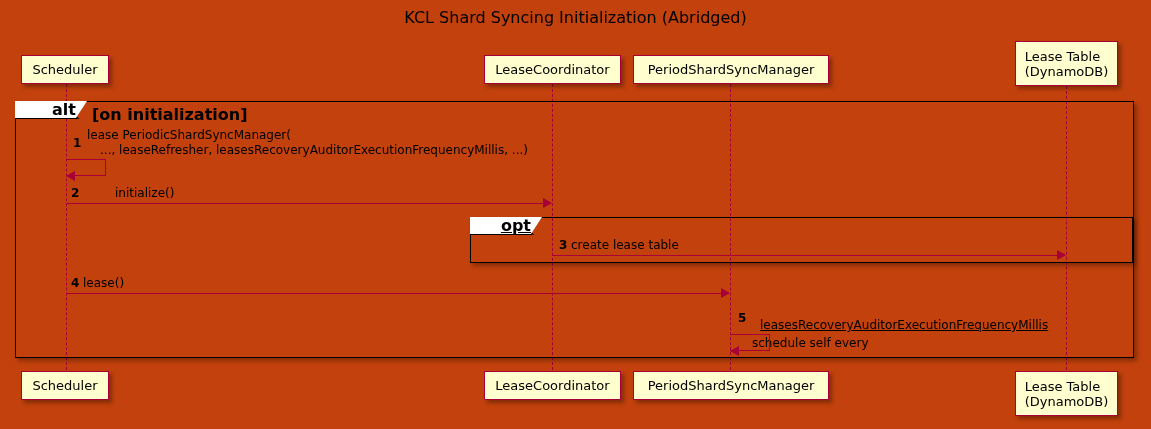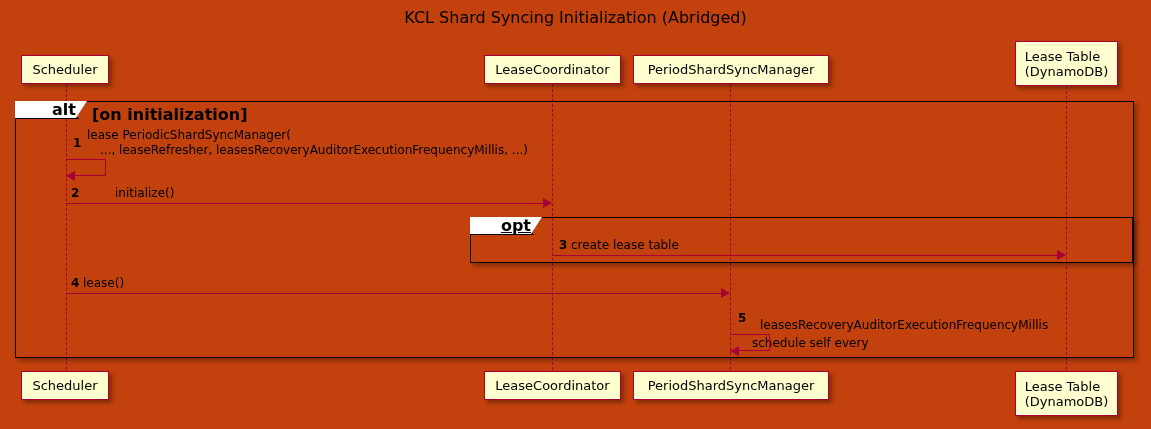--- a/index.html
+++ b/index.html
@@ -199,21 +199,21 @@
   <div class="msg-label" style="left:571px; top:238px;">create lease table</div>
   <div class="msg-line" style="left:552px; top:255px; width:506px;"></div>
   <div class="msg-arrow right" style="left:1057px; top:250px;"></div>
 
   <div class="msg-label msg-seq" style="left:71px; top:276px;">4</div>
   <div class="msg-label" style="left:83px; top:276px;">lease()</div>
   <div class="msg-line" style="left:66px; top:293px; width:656px;"></div>
   <div class="msg-arrow right" style="left:721px; top:288px;"></div>
 
   <div class="msg-label" style="left:752px; top:303px;margin-top:33px;">schedule self every</div>
-  <div class="msg-label" style="left:760px; top:318px;">leasesRecoveryAuditorExecutionFrequencyMillis</div>
+  <div class="msg-label" style="left:760px; top:318px;text-decoration:underline;">leasesRecoveryAuditorExecutionFrequencyMillis</div>
   <div class="msg-label msg-seq" style="left:738px; top:311px;">5</div>
   <div class="self-loop" style="left:730px; top:334px; width:40px; height:17px;"></div>
   <div class="msg-arrow left" style="left:730px; top:346px;"></div>
 
   <div class="participant" style="left:21px; top:371px; width:88px; height:29px;">Scheduler</div>
 
   <div class="participant" style="left:484px; top:371px; width:137px; height:29px;">LeaseCoordinator</div>
 
   <div class="participant" style="left:633px; top:371px; width:196px; height:29px;">PeriodShardSyncManager</div>
 

